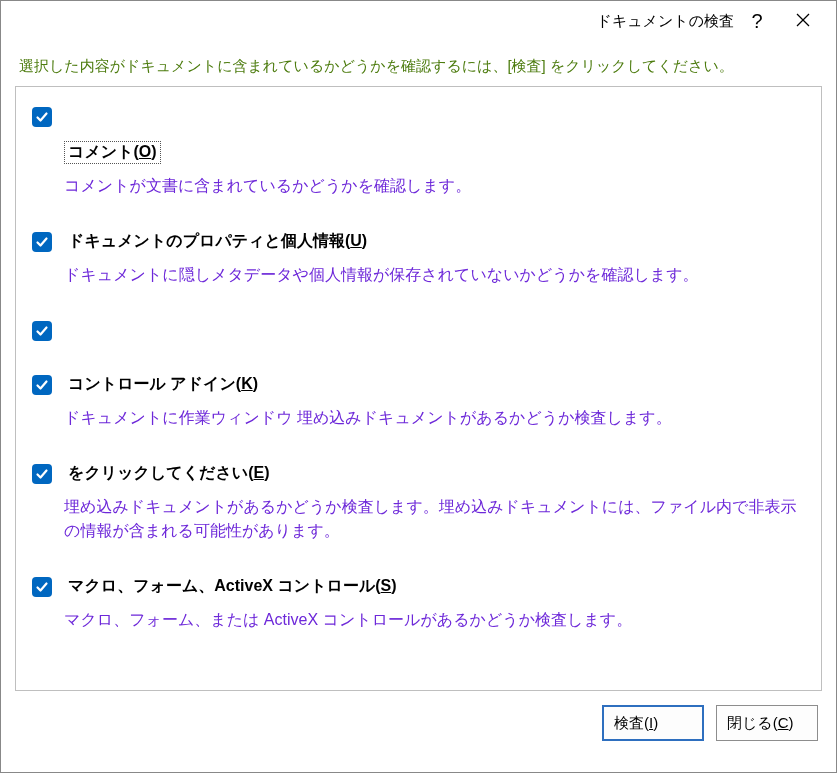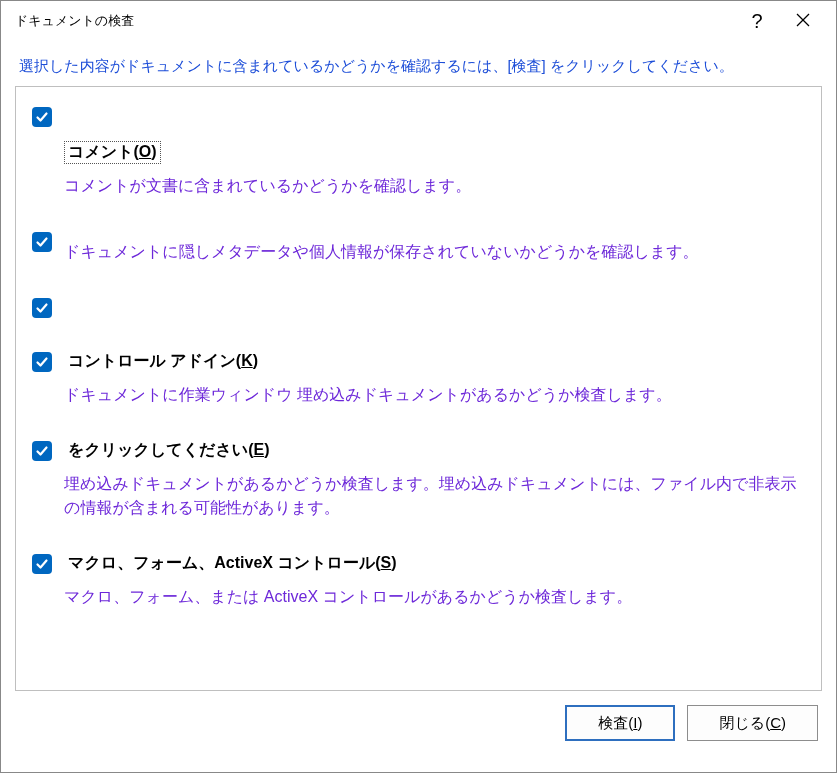--- a/index.html
+++ b/index.html
@@ -14,39 +14,40 @@
   }
   .titlebar {
     display: flex;
     align-items: center;
     height: 40px;
     padding: 0 10px 0 14px;
     background: #fff;
   }
   .titlebar .title {
     flex: 1;
-    font-size: 13px;
+    font-size: 15px;
     color: #000;
+    text-align: right;
   }
   .tb-btn {
     width: 46px;
     height: 40px;
     display: flex;
     align-items: center;
     justify-content: center;
     font-size: 18px;
     color: #000;
     cursor: default;
   }
   .tb-btn.close svg { width: 14px; height: 14px; }
   .tb-btn.help { font-size: 20px; font-weight: normal; }
   .instruction {
     padding: 16px 18px 10px 18px;
     font-size: 15px;
-    color: #1d4ed8;
+    color: #4d7c0f;
   }
   .list-outer {
     margin: 0 14px;
     border: 1px solid #bfbfbf;
     height: 605px;
     position: relative;
     overflow: hidden;
   }
   .list-inner {
     height: 100%;
@@ -101,24 +102,24 @@
     padding: 14px 18px 0 18px;
     gap: 12px;
   }
   .btn {
     min-width: 102px;
     height: 36px;
     border: 1px solid #8d8d8d;
     background: #fdfdfd;
     display: inline-flex;
     align-items: center;
-    justify-content: flex-end;
+    justify-content: flex-start;
     font-size: 15px;
     cursor: default;
-    padding: 0 31px;
+    padding: 0 10px;
   }
   .btn.primary {
     border: 2px solid #2e6fbf;
   }
 </style>
 </head>
 <body>
 
 <div class="titlebar">
   <span class="title">ドキュメントの検査</span>
@@ -146,21 +147,21 @@
           </svg>
         </span>
         <div class="item-text"><div class="item-title focused"><span>コメント(</span><span class="underline-char">O</span><span>)</span></div><div class="item-desc">コメントが文書に含まれているかどうかを確認します。</div></div>
       </div>
       <div class="item">
         <span class="chk">
           <svg viewBox="0 0 14 14">
             <polyline points="2.5,7.5 5.5,10.5 11.5,3.5" fill="none" stroke="#fff" stroke-width="2.2" stroke-linecap="round" stroke-linejoin="round"></polyline>
           </svg>
         </span>
-        <div class="item-text"><div class="item-desc">ドキュメントに隠しメタデータや個人情報が保存されていないかどうかを確認します。</div></div>
+        <div class="item-text"><div class="item-title"><span>ドキュメントのプロパティと個人情報(</span><span class="underline-char">U</span><span>)</span></div><div class="item-desc">ドキュメントに隠しメタデータや個人情報が保存されていないかどうかを確認します。</div></div>
       </div>
       <div class="item">
         <span class="chk">
           <svg viewBox="0 0 14 14">
             <polyline points="2.5,7.5 5.5,10.5 11.5,3.5" fill="none" stroke="#fff" stroke-width="2.2" stroke-linecap="round" stroke-linejoin="round"></polyline>
           </svg>
         </span>
       </div>
       <div class="item">
         <span class="chk">

